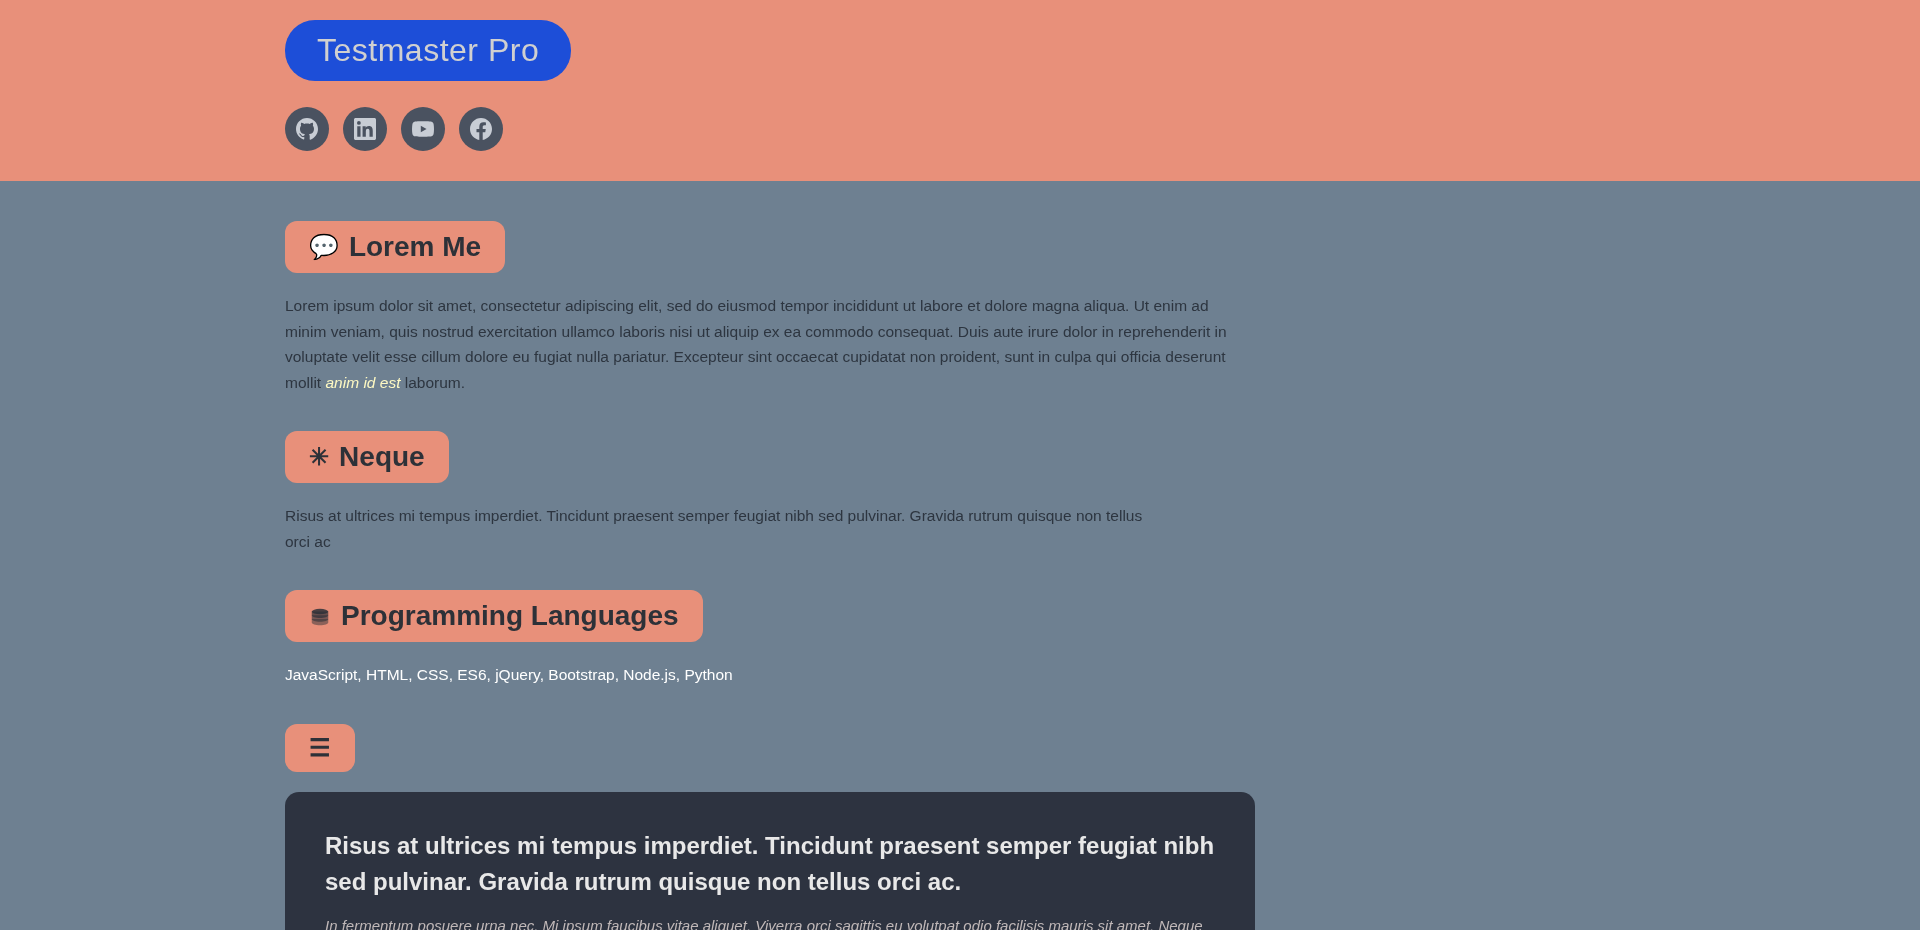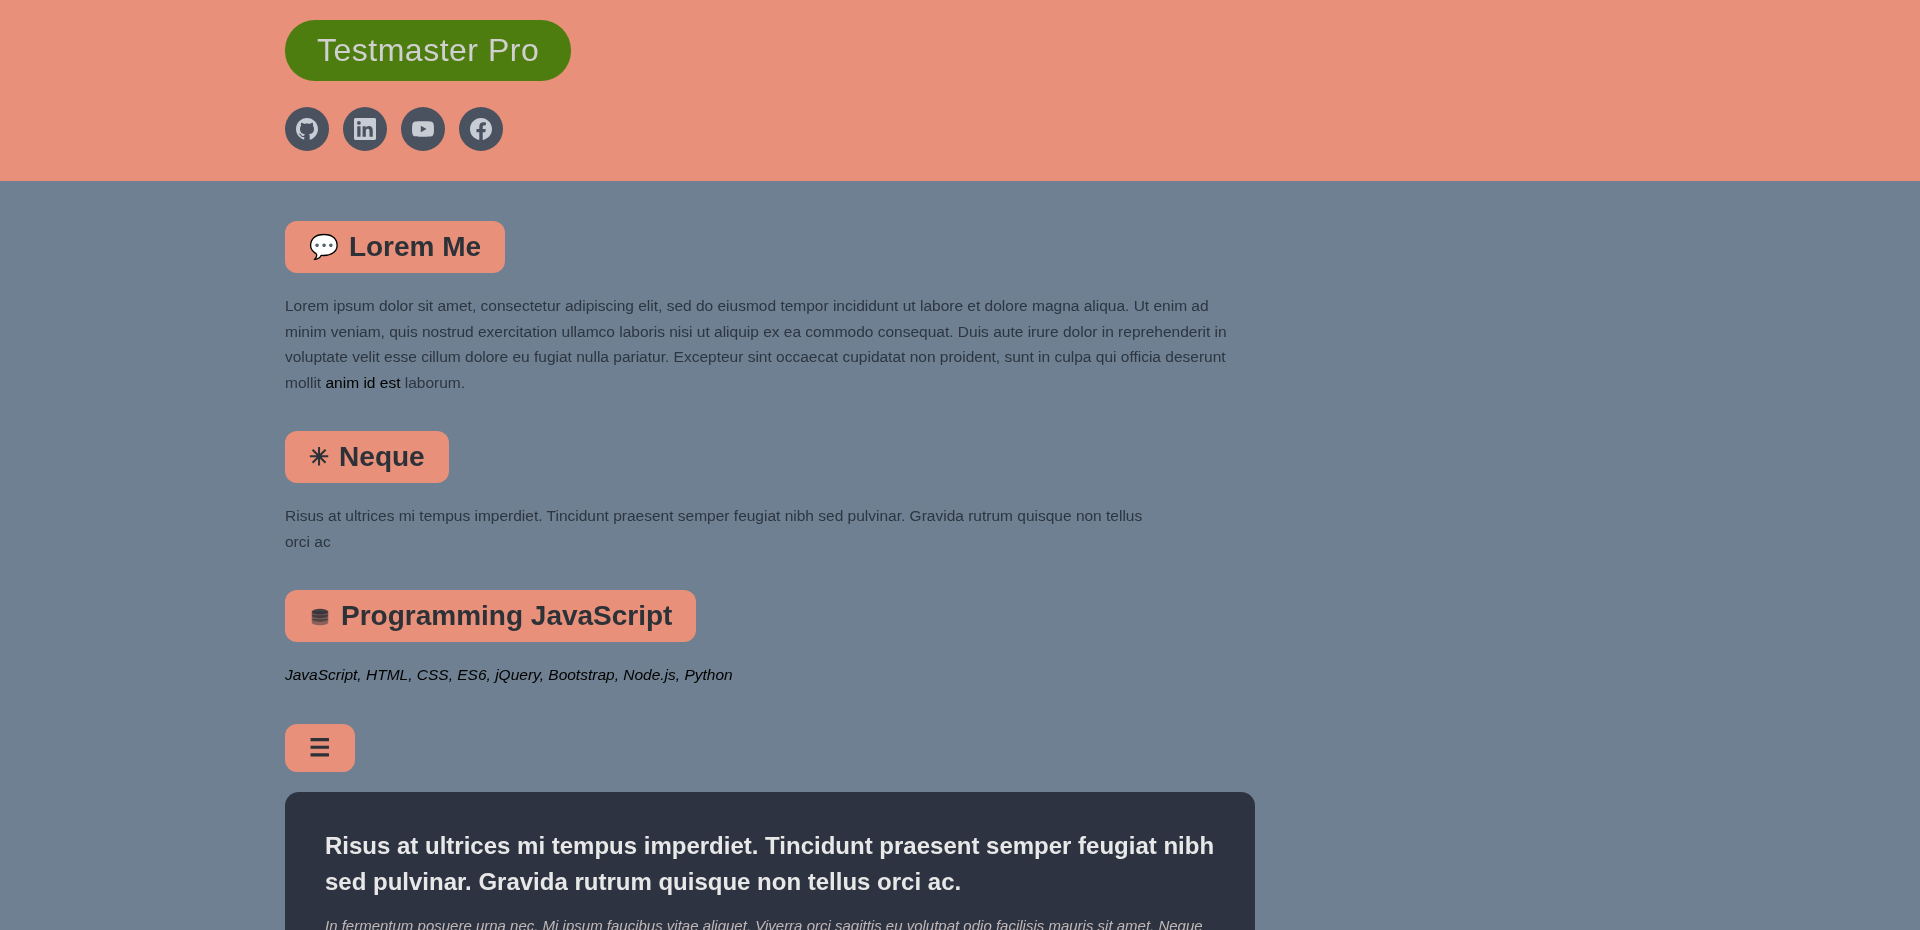--- a/index.html
+++ b/index.html
@@ -22,21 +22,21 @@
       padding: 20px 0 30px 0;
       min-height: 165px;
     }
 
     .header-inner {
       padding-left: 285px;
     }
 
     .brand-title {
       display: inline-block;
-      background-color: #4d7c0f;
+      background-color: #1d4ed8;
       color: #d0d0d0;
       font-size: 32px;
       font-weight: 500;
       padding: 12px 32px;
       border-radius: 30px;
       margin-bottom: 22px;
       letter-spacing: 0.5px;
     }
 
     .social-icons {
@@ -91,45 +91,45 @@
     }
 
     .about-text {
       color: #2d3540;
       font-size: 15.5px;
       line-height: 1.65;
       max-width: 960px;
     }
 
     .about-text .highlight {
-      color: #000000;
+      color: #fef9c3;
+      font-style: italic;
     }
 
     
     .skills-section {
       margin-bottom: 36px;
     }
 
     .skills-text {
       color: #2d3540;
       font-size: 15.5px;
       line-height: 1.65;
       max-width: 870px;
     }
 
     
     .prog-section {
       margin-bottom: 36px;
     }
 
     .prog-text {
-      color: #000000;
+      color: #ffffff;
       font-size: 15.5px;
       line-height: 1.65;
-      font-style: italic;
     }
 
     
     .edu-section {
       margin-bottom: 24px;
     }
 
     
     .edu-card {
       background-color: #2d3340;
@@ -224,21 +224,21 @@
   <div class="prog-section">
     <div class="section-heading">
       <span class="icon">
         <svg width="22" height="22" viewBox="0 0 24 24" fill="#2d3138" style="vertical-align:middle">
           <ellipse cx="12" cy="5" rx="9" ry="3" fill="#2d3138" opacity="0.85"></ellipse>
           <path d="M3 5v4c0 1.657 4.03 3 9 3s9-1.343 9-3V5" fill="#2d3138" opacity="0.7"></path>
           <path d="M3 9v4c0 1.657 4.03 3 9 3s9-1.343 9-3V9" fill="#2d3138" opacity="0.6"></path>
           <path d="M3 13v4c0 1.657 4.03 3 9 3s9-1.343 9-3v-4" fill="#2d3138" opacity="0.5"></path>
         </svg>
       </span>
-      <span>Programming JavaScript</span>
+      <span>Programming Languages</span>
     </div>
     <p class="prog-text">JavaScript, HTML, CSS, ES6, jQuery, Bootstrap, Node.js, Python</p>
   </div>
 
   <div class="edu-section">
     <div class="section-heading">
       <span class="icon">☰</span>
     </div>
     <div class="edu-card">
       <p class="edu-card-title">Risus at ultrices mi tempus imperdiet. Tincidunt praesent semper feugiat nibh sed pulvinar. Gravida rutrum quisque non tellus orci ac.</p>

